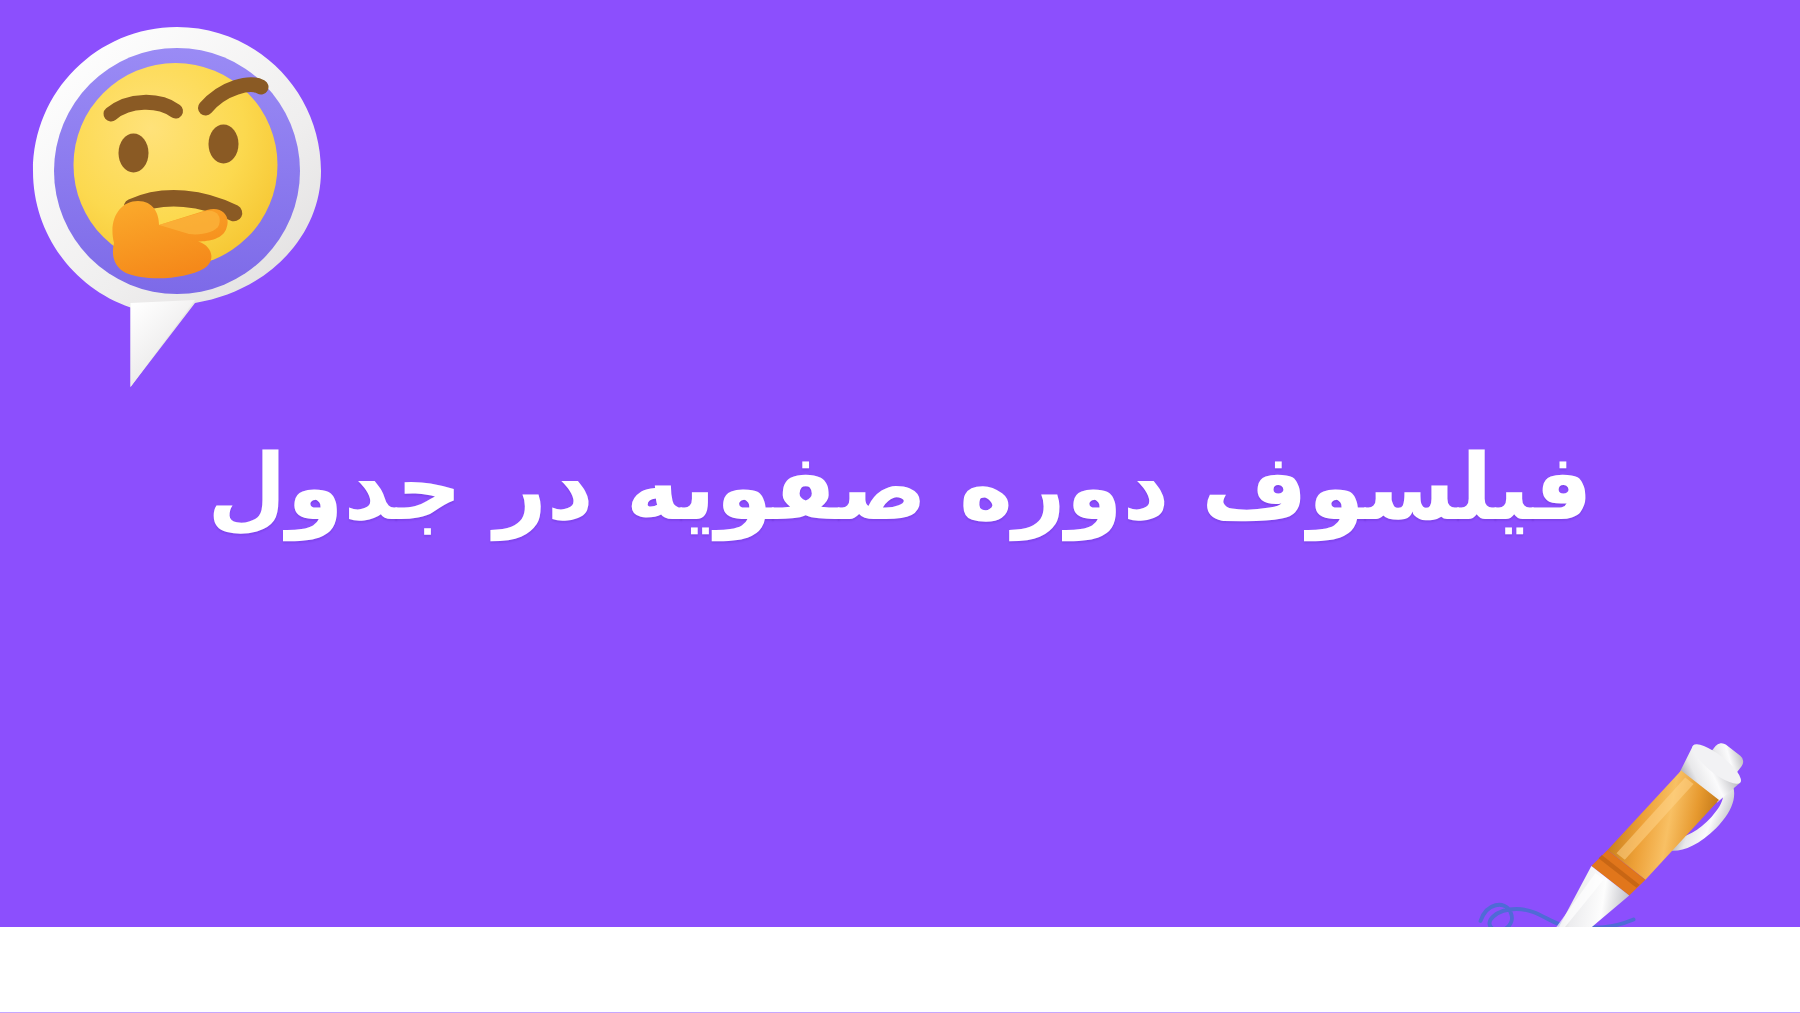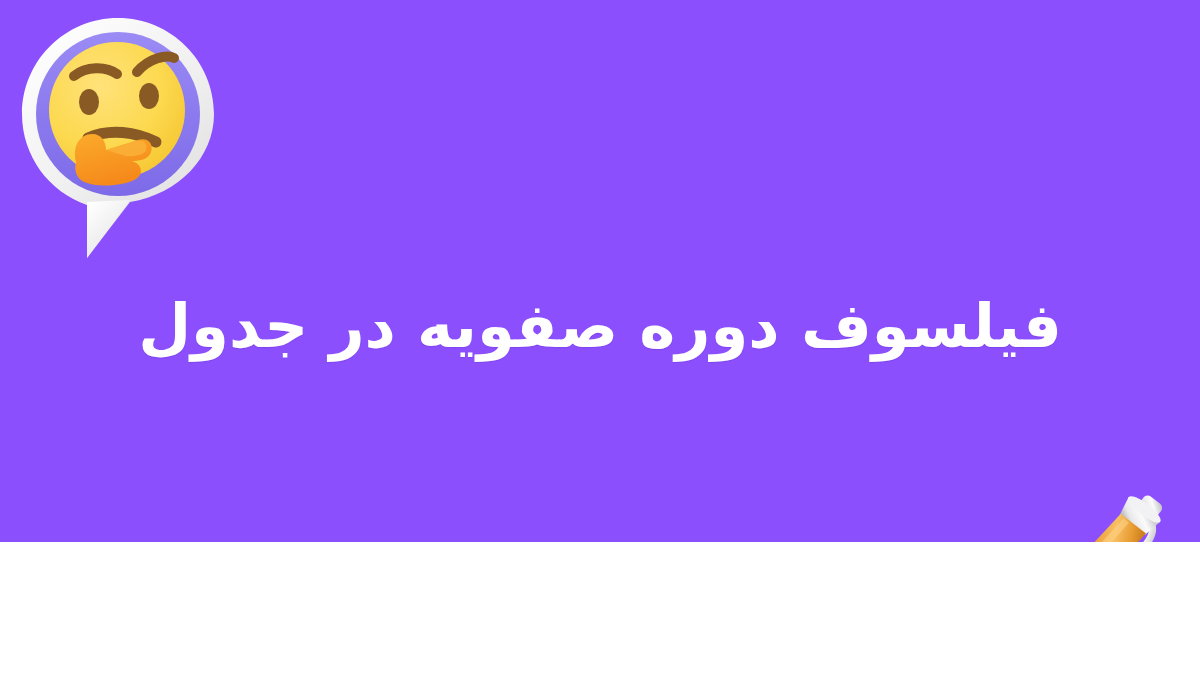--- a/index.html
+++ b/index.html
@@ -9,21 +9,21 @@
   body {
     width: 1200px;
     height: 675px;
     overflow: hidden;
     font-family: "DejaVu Sans", "Liberation Sans", sans-serif;
   }
 
   #banner {
     position: relative;
     width: 1200px;
-    height: 542px;
+    height: 618px;
     background: #8c4ffd;
     overflow: hidden;
   }
 
   
   #badge {
     position: absolute;
     left: 18px;
     top: 14px;
     width: 200px;

